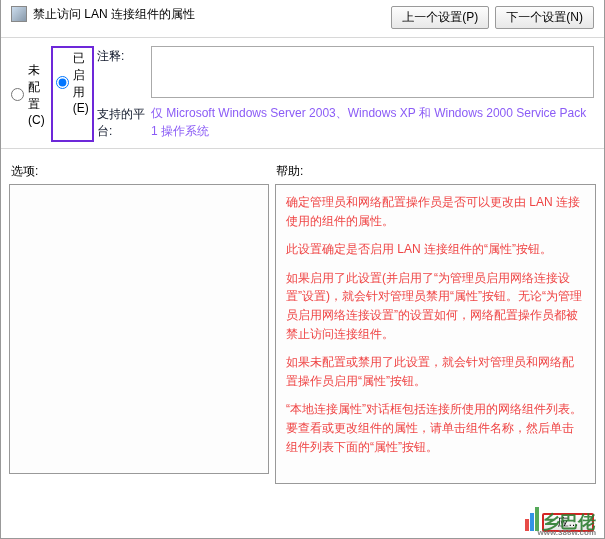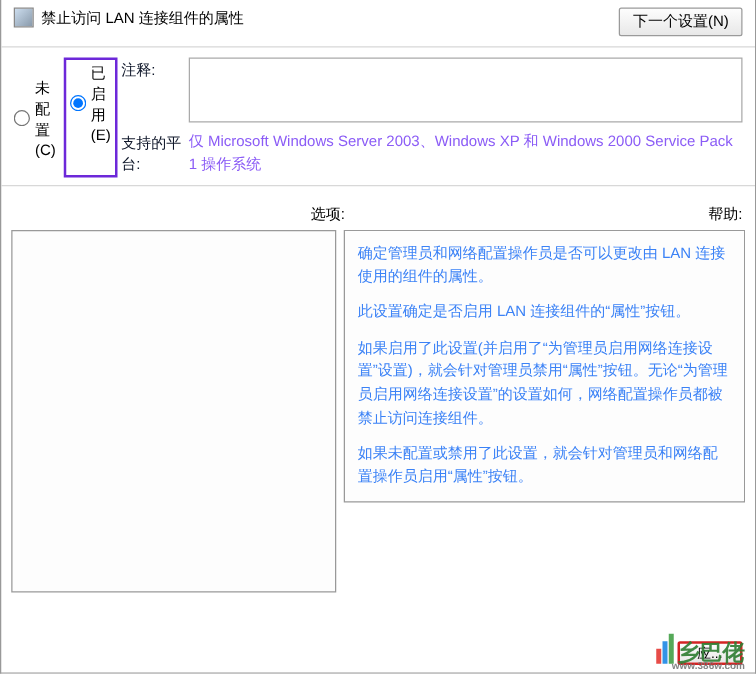--- a/index.html
+++ b/index.html
@@ -99,45 +99,44 @@
 .platform-text {
   flex: 1;
   font-size: 12px;
   color: #8b5cf6;
   line-height: 1.5;
   padding-right: 6px;
 }
 .section-labels {
   display: flex;
   padding: 14px 10px 4px 10px;
-  text-align: right;
 }
 .section-labels .left { width: 265px; }
 .section-labels .right { flex: 1; }
 .panels {
   display: flex;
   padding: 0 8px;
   gap: 6px;
 }
 .options-panel {
   width: 260px;
   height: 290px;
   border: 1px solid #999;
   background: #fdfdfd;
 }
 .help-panel {
   flex: 1;
-  height: 218px;
+  height: 300px;
   border: 1px solid #999;
   background: #fdfdfd;
   padding: 8px 10px;
   overflow-y: auto;
   font-size: 12px;
   line-height: 1.55;
-  color: #3b82f6;
+  color: #ef4444;
 }
 .help-panel p { margin-bottom: 10px; }
 .footer {
   position: absolute;
   bottom: 6px;
   right: 10px;
   display: flex;
   gap: 8px;
   align-items: center;
 }
@@ -186,20 +185,21 @@
 </style>
 </head>
 <body>
 
 <div class="dialog">
 
   <div class="title-row">
     <div class="title-icon"></div>
     <div class="title-text">禁止访问 LAN 连接组件的属性</div>
     <div class="nav-buttons">
+      <button class="btn">上一个设置(P)</button>
       <button class="btn">下一个设置(N)</button>
     </div>
   </div>
 
   <div class="divider"></div>
 
   <div class="config-area">
     <div class="radio-col">
       <label class="radio-row">
         <input type="radio" name="cfg" style="">

